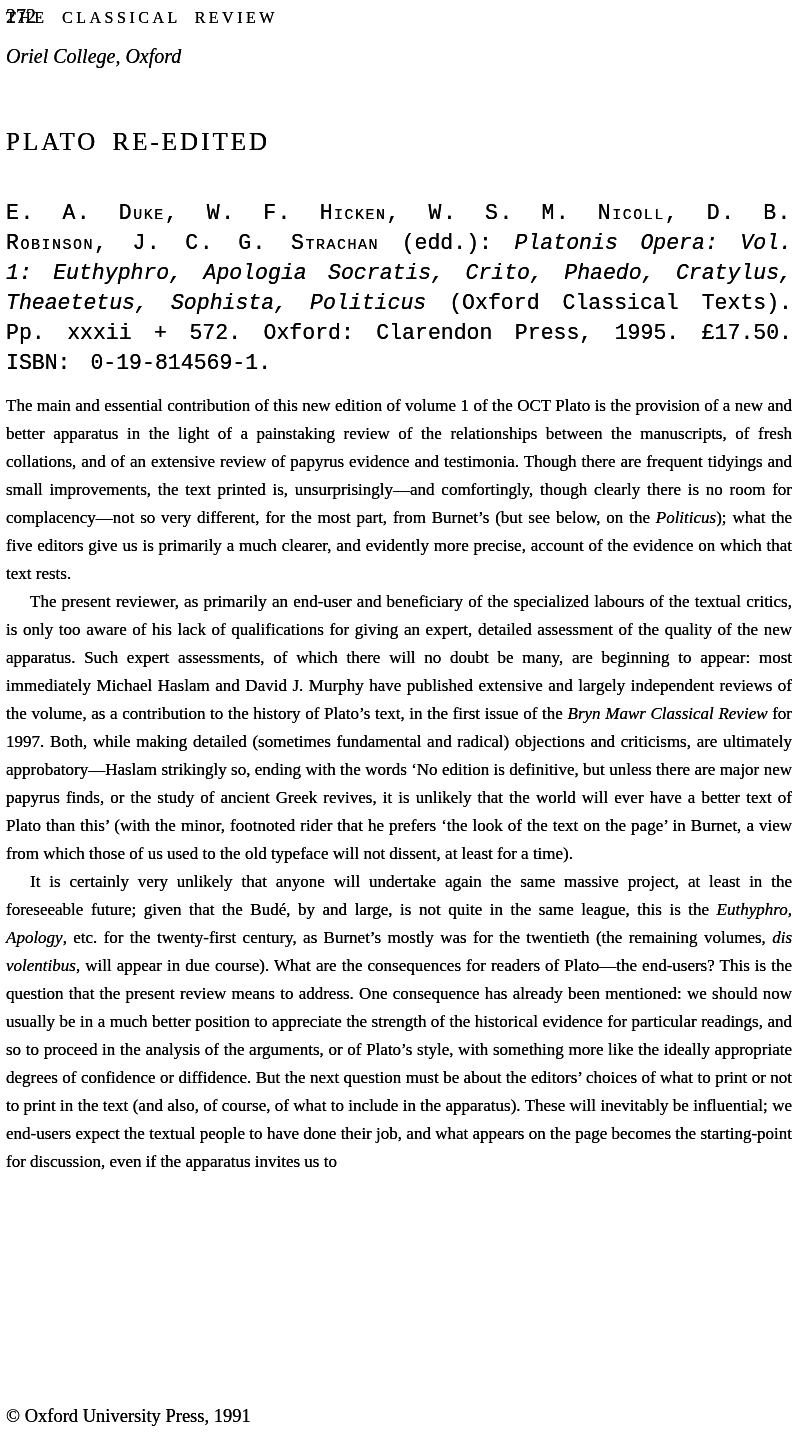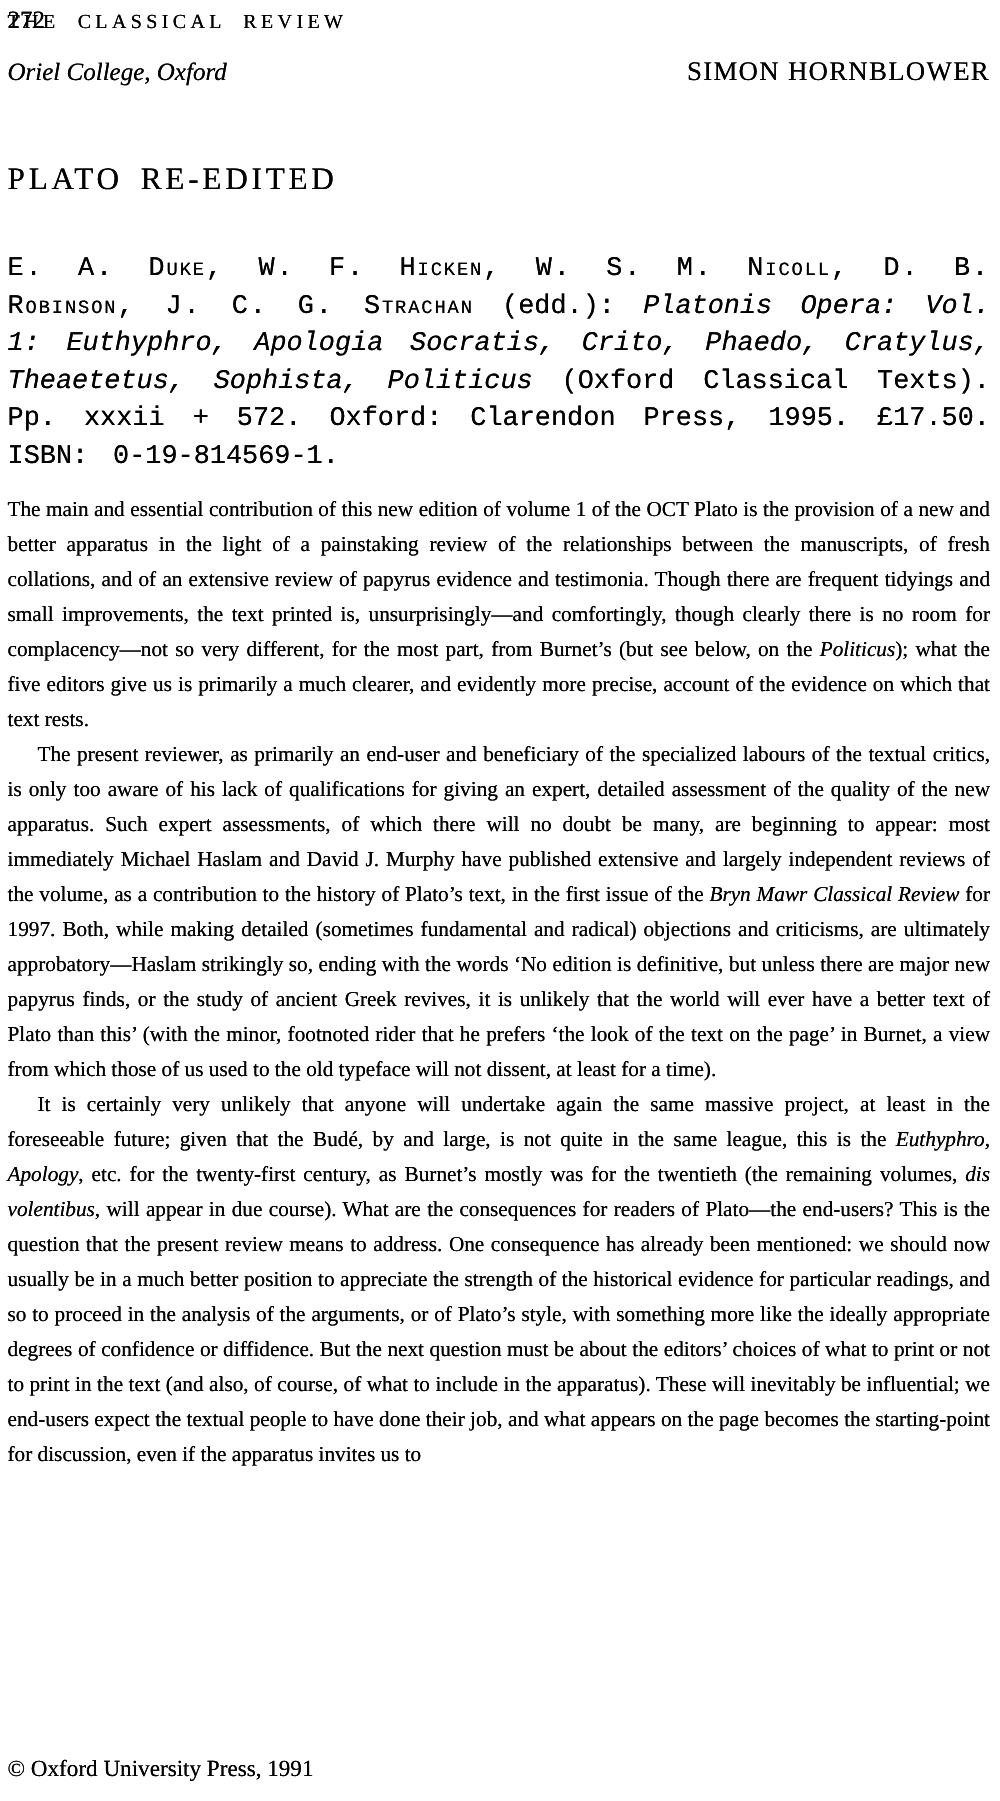--- a/index.html
+++ b/index.html
@@ -45,21 +45,20 @@
 <div class="page">
 
   <div class="running-head">
     <span class="page-number">272</span>
     <div class="journal-title">THE CLASSICAL REVIEW</div>
   </div>
 
   <section>
     <div class="attribution">
       <span class="affiliation">Oriel College, Oxford</span>
-      <span class="reviewer">SIMON HORNBLOWER</span>
     </div>
   </section>
 
   <h1 class="article-title">PLATO RE-EDITED</h1>
 
   <p class="bibliography"><span class="sc">E. A. Duke, W. F. Hicken, W. S. M. Nicoll, D. B. Robinson, J. C. G. Strachan</span><span> (edd.): </span><span class="it">Platonis Opera: Vol. 1: Euthyphro, Apologia Socratis, Crito, Phaedo, Cratylus, Theaetetus, Sophista, Politicus</span><span> (Oxford Classical Texts). Pp. xxxii + 572. Oxford: Clarendon Press, 1995. £17.50. ISBN: 0-19-814569-1.</span></p>
 
   <section>
     <p class="body-para first"><span>The main and essential contribution of this new edition of volume 1 of the OCT Plato is the provision of a new and better apparatus in the light of a painstaking review of the relationships between the manuscripts, of fresh collations, and of an extensive review of papyrus evidence and testimonia. Though there are frequent tidyings and small improvements, the text printed is, unsurprisingly—and comfortingly, though clearly there is no room for complacency—not so very different, for the most part, from Burnet’s (but see below, on the </span><span class="it">Politicus</span><span>); what the five editors give us is primarily a much clearer, and evidently more precise, account of the evidence on which that text rests.</span></p>
     <p class="body-para indent"><span>The present reviewer, as primarily an end-user and beneficiary of the specialized labours of the textual critics, is only too aware of his lack of qualifications for giving an expert, detailed assessment of the quality of the new apparatus. Such expert assessments, of which there will no doubt be many, are beginning to appear: most immediately Michael Haslam and David J. Murphy have published extensive and largely independent reviews of the volume, as a contribution to the history of Plato’s text, in the first issue of the </span><span class="it">Bryn Mawr Classical Review</span><span> for 1997. Both, while making detailed (sometimes fundamental and radical) objections and criticisms, are ultimately approbatory—Haslam strikingly so, ending with the words ‘No edition is definitive, but unless there are major new papyrus finds, or the study of ancient Greek revives, it is unlikely that the world will ever have a better text of Plato than this’ (with the minor, footnoted rider that he prefers ‘the look of the text on the page’ in Burnet, a view from which those of us used to the old typeface will not dissent, at least for a time).</span></p>

